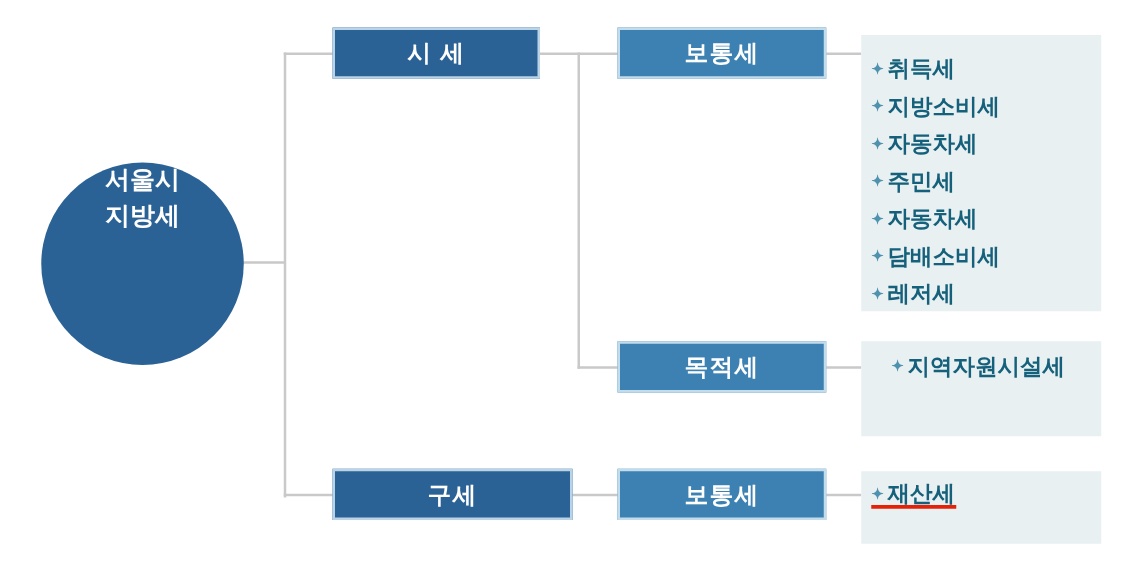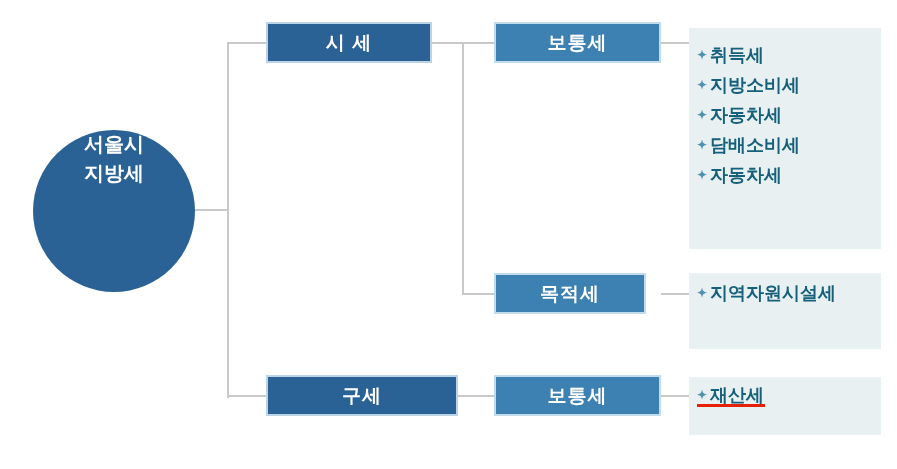--- a/index.html
+++ b/index.html
@@ -57,21 +57,21 @@
     white-space:nowrap;
     position:relative;
   }
   .bullet{
     color:var(--bullet-teal);
     font-size:12px;
     margin-right:3px;
     position:relative;top:-2px;
   }
   .panel-1{left:689px;top:28px;height:221px;padding:13px 0 11px 8px;}
-  .panel-2{left:689px;top:273px;height:76px;padding:6px 0 0 8px;}
+  .panel-2{left:689px;top:273px;height:76px;padding:6px 0 0 24px;}
   .panel-3{left:689px;top:377px;height:58px;padding:4px 0 0 8px;}
   .red-underline{
     position:absolute;
     left:0;top:23px;
     width:68px;height:3px;
     background:var(--underline-red);
   }
 </style>
 </head>
 <body>
@@ -96,34 +96,36 @@
 <div class="abs node dark" style="left:266px;top:22px;width:166px;">
   <span>시 세</span>
 </div>
 <div class="abs node dark" style="left:266px;top:375px;width:192px;">
   <span>구세</span>
 </div>
 
 <div class="abs node mid" style="left:494px;top:22px;width:167px;">
   <span>보통세</span>
 </div>
-<div class="abs node mid" style="left:494px;top:273px;width:152px;">
+<div class="abs node mid" style="left:494px;top:273px;width:167px;">
   <span>목적세</span>
 </div>
 <div class="abs node mid" style="left:494px;top:375px;width:167px;">
   <span>보통세</span>
 </div>
 
 <div class="abs panel panel-1">
   <ul>
     <li><span class="bullet">✦</span><span>취득세</span></li>
     <li><span class="bullet">✦</span><span>지방소비세</span></li>
     <li><span class="bullet">✦</span><span>자동차세</span></li>
+    <li><span class="bullet">✦</span><span>주민세</span></li>
+    <li><span class="bullet">✦</span><span>자동차세</span></li>
     <li><span class="bullet">✦</span><span>담배소비세</span></li>
-    <li><span class="bullet">✦</span><span>자동차세</span></li>
+    <li><span class="bullet">✦</span><span>레저세</span></li>
   </ul>
 </div>
 
 <div class="abs panel panel-2">
   <ul>
     <li><span class="bullet">✦</span><span>지역자원시설세</span></li>
   </ul>
 </div>
 
 <div class="abs panel panel-3">

